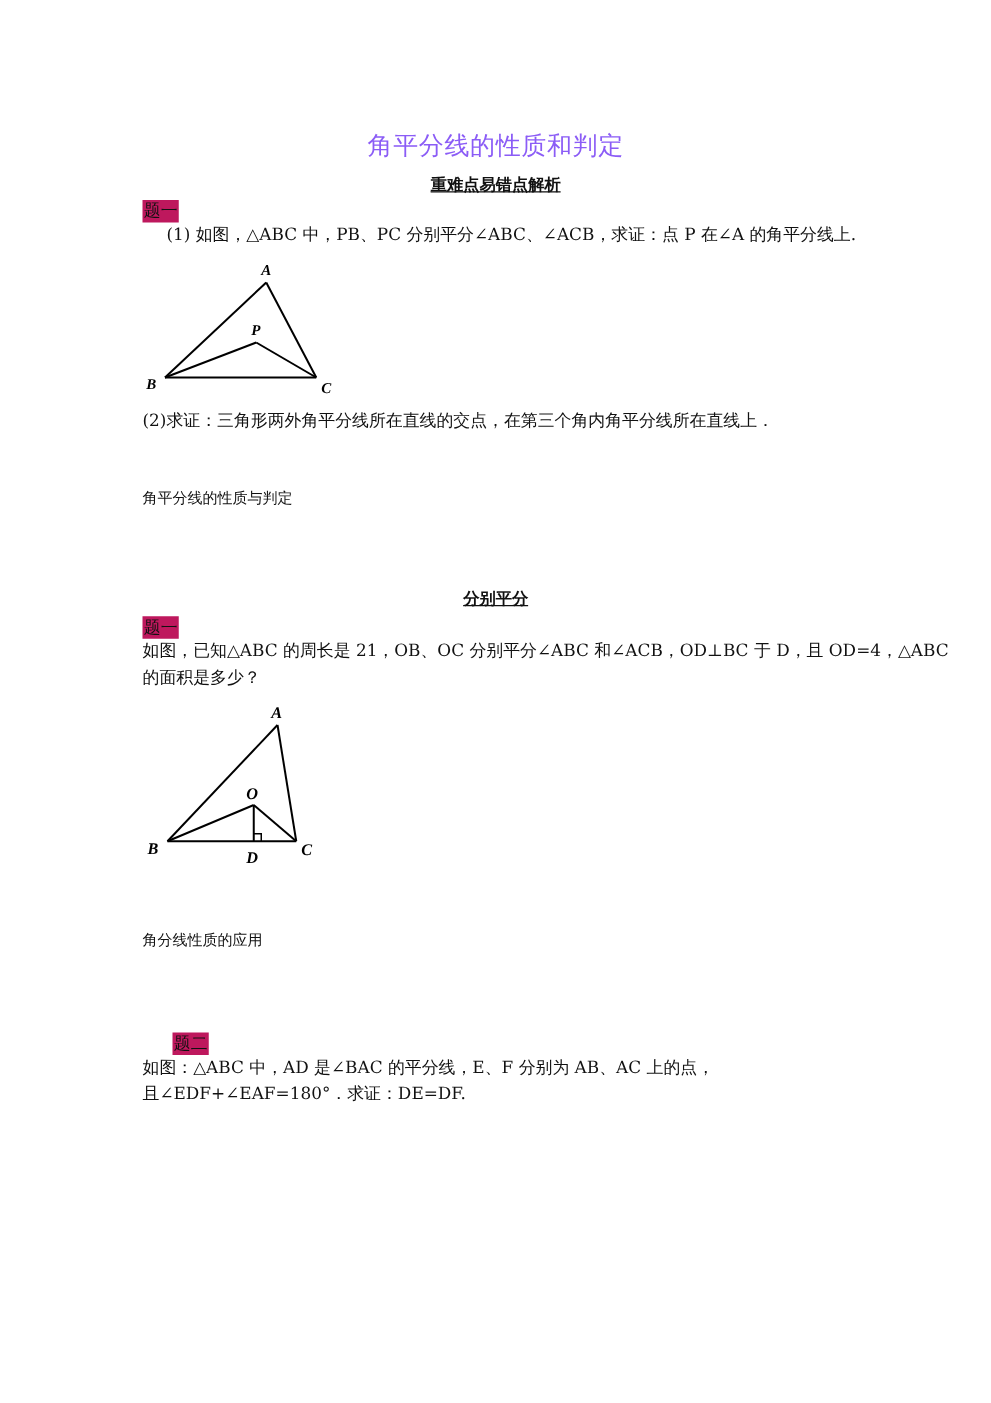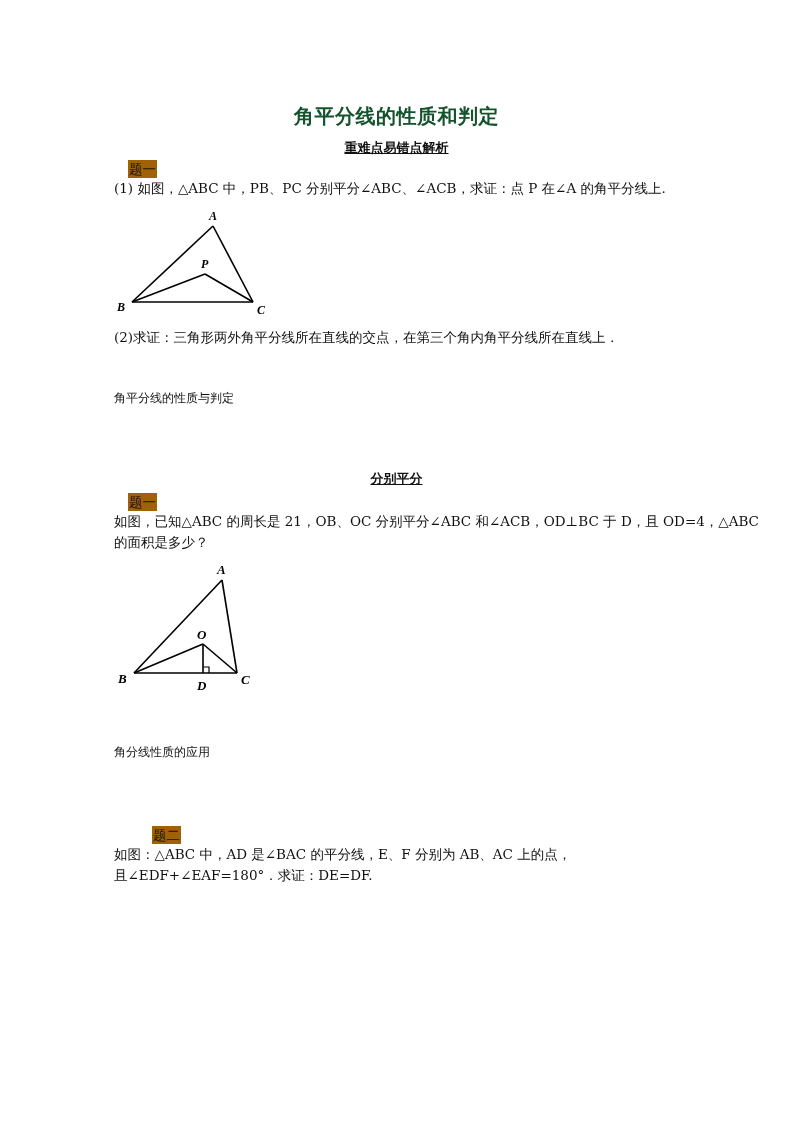--- a/index.html
+++ b/index.html
@@ -1,39 +1,39 @@
 <!DOCTYPE html>
 <html><head>
   <meta charset="utf-8">
   <style>
     html, body { margin: 0; padding: 0; background: #ffffff; }
     body { width: 793px; height: 1122px; position: relative; overflow: hidden;
            font-family: "DejaVu Serif", "Liberation Serif", serif; color: #111; }
     .abs { position: absolute; }
     .title { left: 0; width: 793px; top: 103px; text-align: center;
              font-family: "DejaVu Sans", "Liberation Sans", sans-serif;
-             font-weight: bold; font-size: 20px; color: #14532d; letter-spacing: 0.5px; }
+             font-weight: normal; font-size: 20px; color: #8b5cf6; letter-spacing: 0.5px; }
     .subtitle { left: 0; width: 793px; text-align: center;
                 font-family: "DejaVu Sans", "Liberation Sans", sans-serif;
                 font-weight: bold; font-size: 13px; color: #111; text-decoration: underline; }
-    .tag { left: 128px; font-size: 13.5px; background: #a16207; padding: 0 1px; line-height: 18px; }
+    .tag { left: 114px; font-size: 13.5px; background: #be185d; padding: 0 1px; line-height: 18px; }
     .para { left: 114px; width: 590px; font-size: 13.5px; line-height: 21px; white-space: nowrap; }
     .plain { left: 114px; font-size: 12px; line-height: 18px; }
     svg text { font-family: "Liberation Serif", serif; font-style: italic; font-weight: bold; }
   </style>
 </head>
 <body>
 
 <div class="abs title">角平分线的性质和判定</div>
 
 <div class="abs subtitle" style="top:139px;">重难点易错点解析</div>
 
 <div class="abs tag" style="top:160px;">题一</div>
 
-<div class="abs para" style="top:178px;">(1) 如图，△ABC 中，PB、PC 分别平分∠ABC、∠ACB，求证：点 P 在∠A 的角平分线上.</div>
+<div class="abs para" style="top:178px;text-align:center;">(1) 如图，△ABC 中，PB、PC 分别平分∠ABC、∠ACB，求证：点 P 在∠A 的角平分线上.</div>
 
 <svg class="abs" style="left:110px; top:205px;" width="170" height="115">
   <g stroke="#000" stroke-width="1.6" fill="none">
     <line x1="22" y1="97" x2="103" y2="21"></line>
     <line x1="103" y1="21" x2="143" y2="97"></line>
     <line x1="22" y1="97" x2="143" y2="97"></line>
     <line x1="22" y1="97" x2="95" y2="69"></line>
     <line x1="95" y1="69" x2="143" y2="97"></line>
   </g>
   <text x="99" y="15" font-size="12">A</text>

